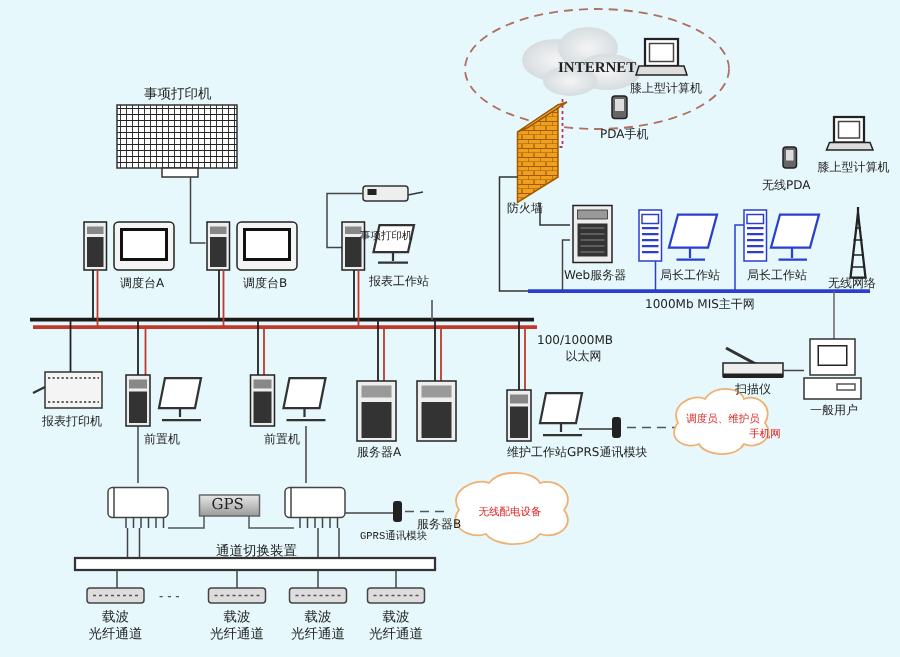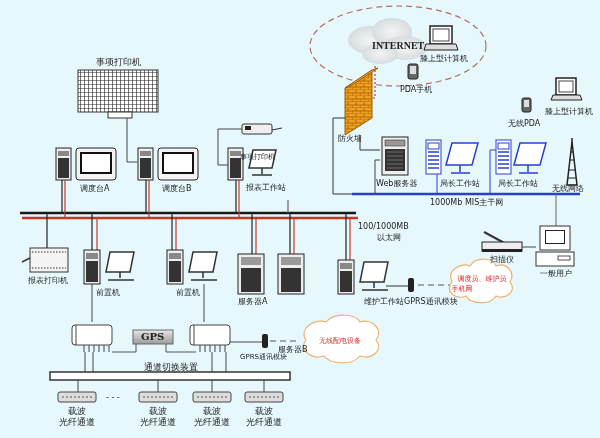--- a/index.html
+++ b/index.html
@@ -294,26 +294,26 @@
 <div class="lbl" style="left:240px;top:152px;font-size:7px;">事项打印机</div>
 <div class="lbl" style="left:246px;top:182px;">报表工作站</div>
 
 <div class="lbl" style="left:358px;top:222px;">100/1000MB</div>
 <div class="lbl" style="left:366px;top:232px;padding-left:11px;">以太网</div>
 <div class="lbl" style="left:28px;top:275px;">报表打印机</div>
 <div class="lbl" style="left:96px;top:287px;">前置机</div>
 <div class="lbl" style="left:176px;top:287px;">前置机</div>
 <div class="lbl" style="left:238px;top:296px;">服务器A</div>
 <div class="lbl" style="left:278px;top:296px;margin-top:48px;">服务器B</div>
-<div class="lbl" style="left:338px;top:296px;margin-left:26px;">维护工作站GPRS通讯模块</div>
+<div class="lbl" style="left:338px;top:296px;">维护工作站GPRS通讯模块</div>
 <div class="lbl red" style="left:482px;top:274px;font-size:7px;transform:translateX(-50%);">调度员、维护员</div>
-<div class="lbl red" style="left:462px;top:284px;font-size:7px;transform:translateX(-50%);text-align:center;">手机网</div>
-
-<div class="lbl" style="left:141px;top:331px;font-weight:bold;font-family:'DejaVu Serif',serif;font-size:10px;">GPS</div>
-<div class="lbl" style="left:240px;top:352px;font-size:7px;">GPRS通讯模块</div>
+<div class="lbl red" style="left:510px;top:284px;font-size:7px;transform:translateX(-50%);text-align:center;">手机网</div>
+
+<div class="lbl" style="left:141px;top:331px;font-weight:normal;font-family:'DejaVu Serif',serif;font-size:10px;">GPS</div>
+<div class="lbl" style="left:240px;top:352px;font-size:7px;font-family:Liberation Mono, monospace;">GPRS通讯模块</div>
 <div class="lbl red" style="left:340px;top:336px;font-size:7px;transform:translateX(-50%);">无线配电设备</div>
 <div class="lbl big" style="left:144px;top:361px;text-align:right;">通道切换装置</div>
 <div class="lbl" style="left:106px;top:393px;">- - -</div>
 
 <div class="lbl c big" style="left:77px;top:405px;">载波</div>
 <div class="lbl c big" style="left:77px;top:416px;">光纤通道</div>
 <div class="lbl c big" style="left:158px;top:405px;">载波</div>
 <div class="lbl c big" style="left:158px;top:416px;">光纤通道</div>
 <div class="lbl c big" style="left:212px;top:405px;">载波</div>
 <div class="lbl c big" style="left:212px;top:416px;">光纤通道</div>

